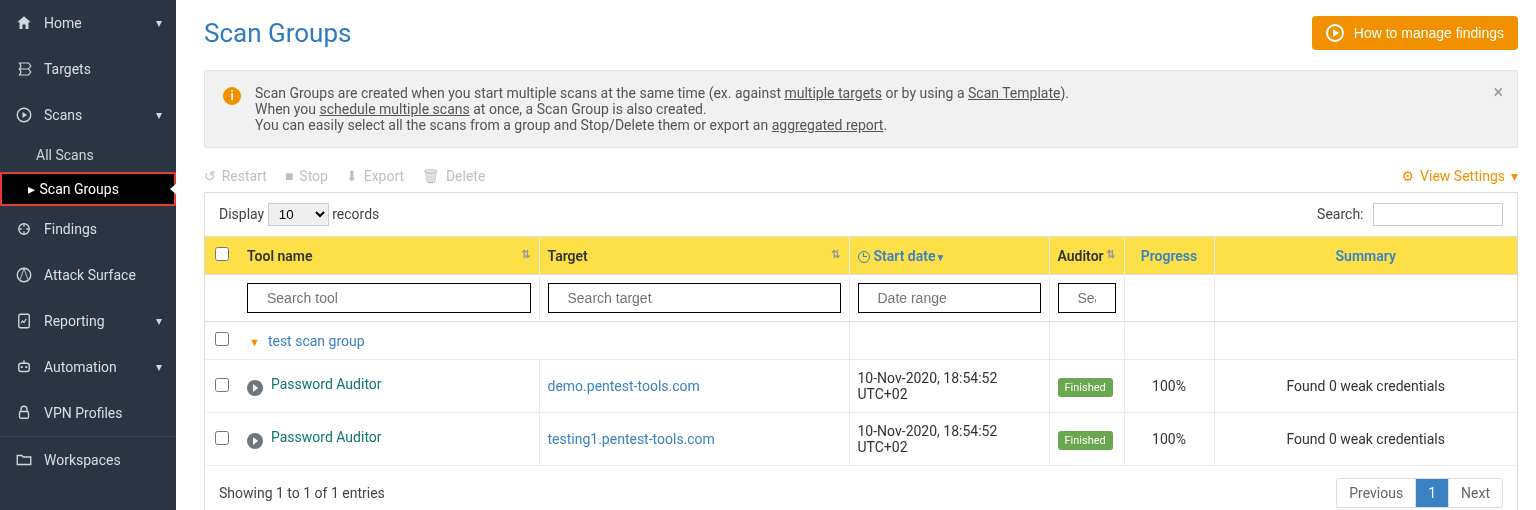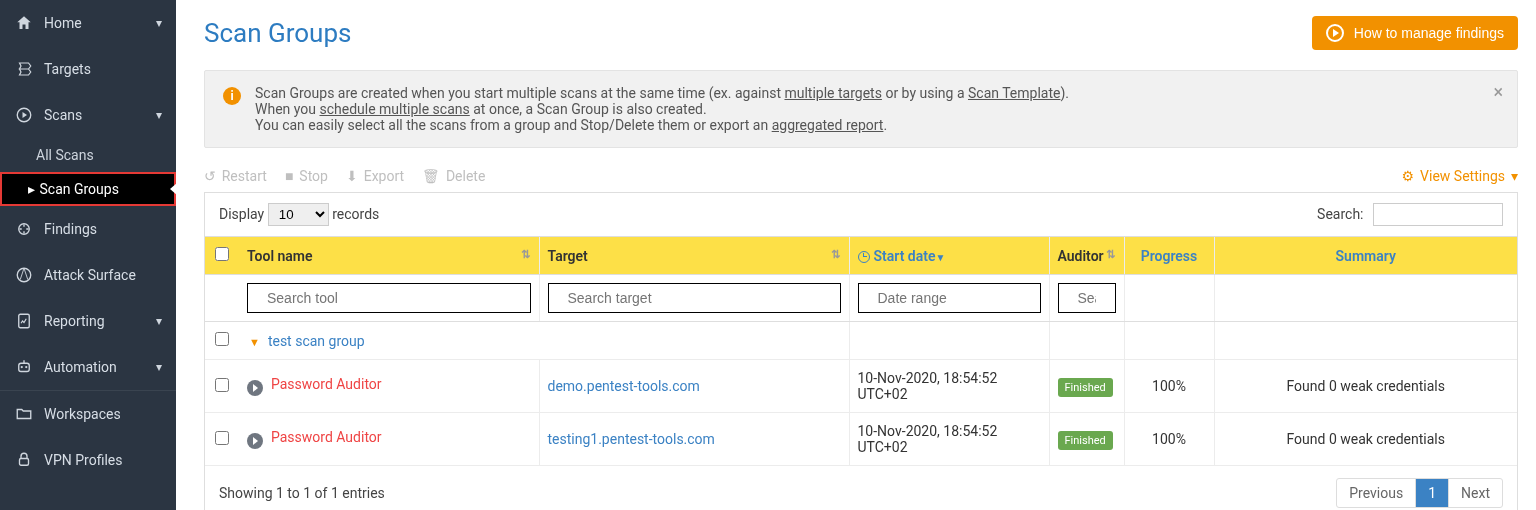--- a/index.html
+++ b/index.html
@@ -42,21 +42,21 @@
 th.start .clk::before { content: ""; position: absolute; width: 1.5px; height: 4px; background: #3b82c4; top: 1px; left: 4px; }
 th.center, td.center { text-align: center; }
 th.link { color: #3b82c4; }
 .filter-row td { padding: 8px; border-bottom: 1px solid #dedede; }
 .filter-row input { width: 100%; padding: 6px 19px; border: 1px solid #000000; font-size: 14px; }
 tbody tr td { padding: 10px 8px; border-bottom: 1px solid #ececec; font-size: 14px; }
 .chk { width: 34px; text-align: center; }
 .chk input { width: 14px; height: 14px; }
 .group-row td { color: #3b82c4; }
 .caret-o { color: #f29100; margin: 0 8px 0 2px; font-size: 11px; }
-.tool-link { color: #ef4444; cursor: pointer; }
+.tool-link { color: #0f766e; cursor: pointer; }
 .play-ico { width: 16px; height: 16px; border-radius: 50%; background: #6f7680; display: inline-flex; align-items: center; justify-content: center; margin-right: 8px; vertical-align: -3px; }
 .play-ico::after { content: ""; border-left: 5px solid #fff; border-top: 4px solid transparent; border-bottom: 4px solid transparent; margin-left: 1px; }
 .target-link { color: #3b82c4; }
 .status-badge { background: #6aa84f; color: #fff; font-size: 11px; padding: 3px 7px; border-radius: 3px; }
 .footer-row { display: flex; justify-content: space-between; align-items: center; padding: 12px 14px; color: #444; }
 .pager { display: flex; border: 1px solid #ddd; border-radius: 3px; overflow: hidden; }
 .pager span { padding: 6px 12px; border-left: 1px solid #ddd; color: #666; cursor: pointer; }
 .pager span:first-child { border-left: none; }
 .pager .active { background: #3b82c4; color: #fff; }
 td.colsep, th.colsep { border-left: 1px solid #ececec; }
@@ -130,36 +130,36 @@
         <svg viewBox="0 0 24 24" width="18" height="18">
           <rect x="5" y="7" width="14" height="11" rx="3" fill="none" stroke="#cfd6de" stroke-width="1.8"></rect>
           <circle cx="9" cy="12" r="1.5"></circle>
           <circle cx="15" cy="12" r="1.5"></circle>
           <path d="M12 3v4" stroke="#cfd6de" stroke-width="1.8"></path>
         </svg>
       </span>
     <span>Automation</span>
     <span class="chev">▾</span>
   </div>
-  <div class="nav-item nav-top-border">
-    <span class="ico">
-        <svg viewBox="0 0 24 24" width="18" height="18">
-          <path d="M3 6h6l2 2h10v10H3z" fill="none" stroke="#cfd6de" stroke-width="1.8"></path>
-        </svg>
-      </span>
-    <span>Workspaces</span>
-  </div>
   <div class="nav-item">
     <span class="ico">
         <svg viewBox="0 0 24 24" width="18" height="18">
           <rect x="6" y="10" width="12" height="9" rx="2" fill="none" stroke="#cfd6de" stroke-width="1.8"></rect>
           <path d="M8 10V7a4 4 0 018 0v3" fill="none" stroke="#cfd6de" stroke-width="1.8"></path>
         </svg>
       </span>
     <span>VPN Profiles</span>
+  </div>
+  <div class="nav-item nav-top-border">
+    <span class="ico">
+        <svg viewBox="0 0 24 24" width="18" height="18">
+          <path d="M3 6h6l2 2h10v10H3z" fill="none" stroke="#cfd6de" stroke-width="1.8"></path>
+        </svg>
+      </span>
+    <span>Workspaces</span>
   </div>
 </div>
 
 <div class="main">
   <div class="title-row">
     <h1 class="page-title">Scan Groups</h1>
     <button class="orange-btn">
       <span class="pc"></span>
       <span>How to manage findings</span>
     </button>

